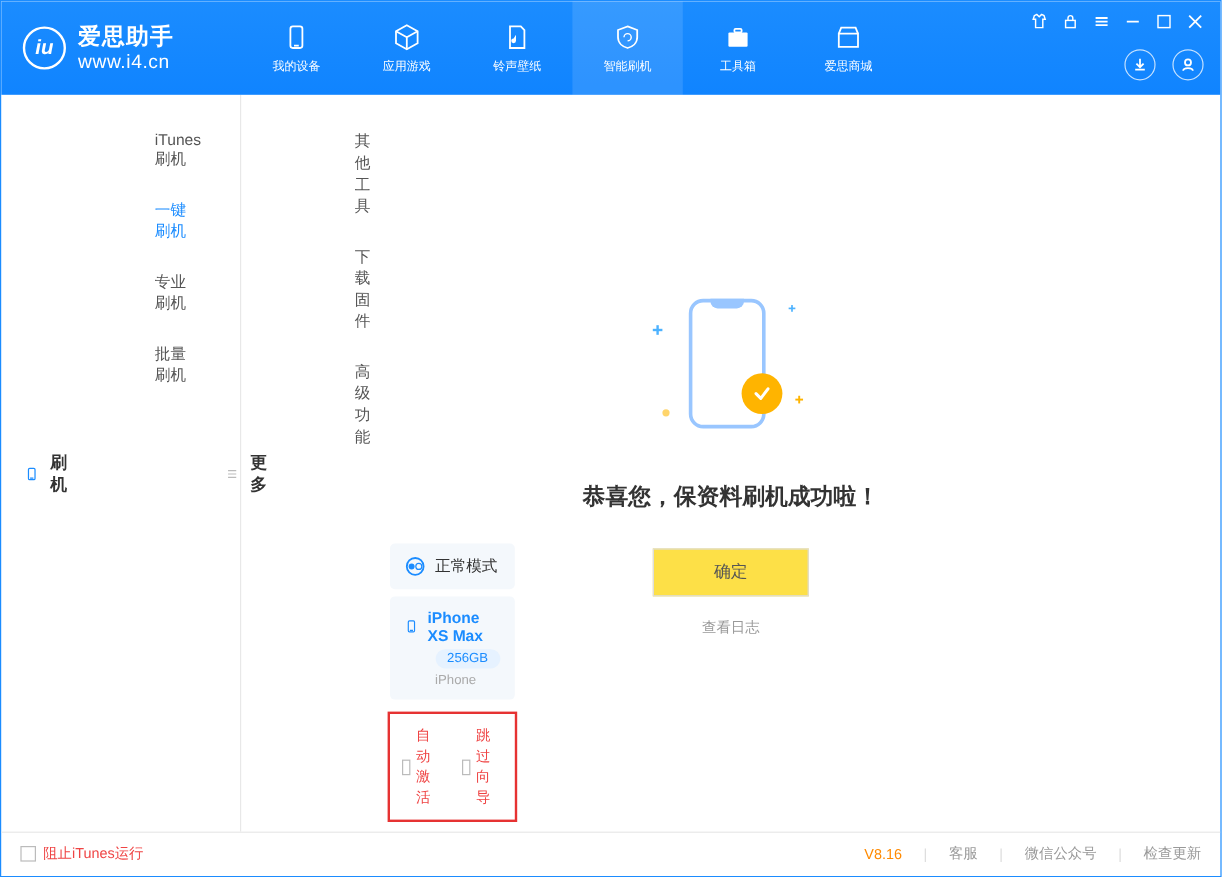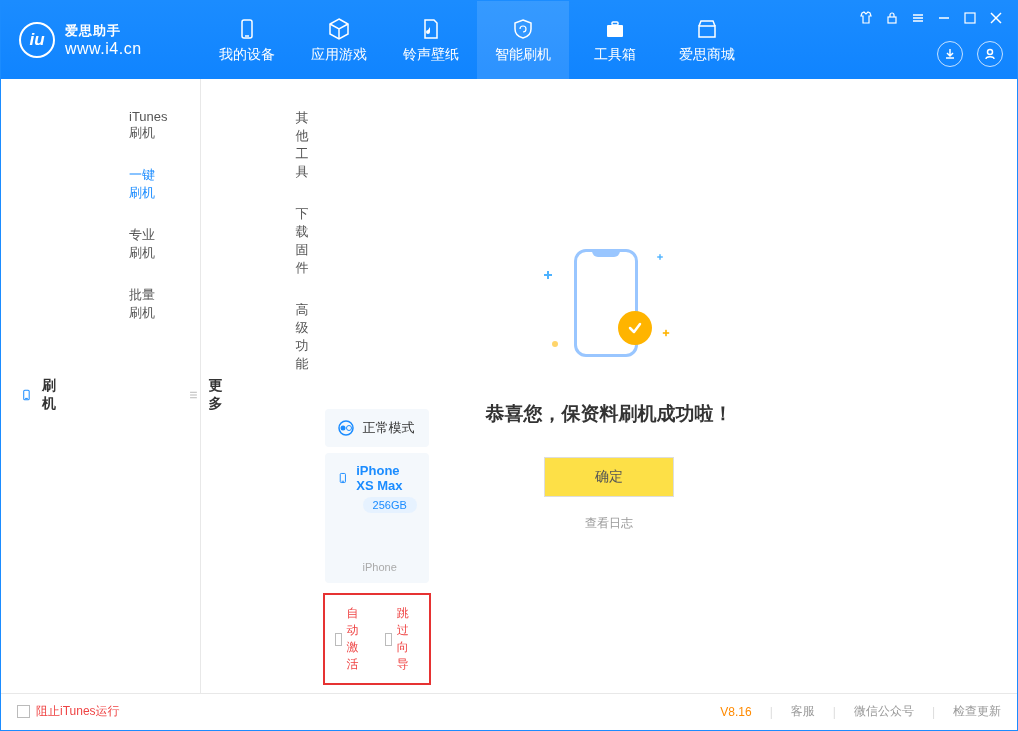--- a/index.html
+++ b/index.html
@@ -1,24 +1,24 @@
 <!DOCTYPE html>
 <html><head>
 <meta charset="utf-8">
 <style>
 * { box-sizing: border-box; margin: 0; padding: 0; }
 body { font-family: "Microsoft YaHei", Arial, sans-serif; background: #fff; width: 1018px; height: 731px; overflow: hidden; border: 1px solid #1b8cff; }
 .header { height: 78px; background: linear-gradient(to bottom, #1b8cff, #1084ff); display: flex; align-items: center; color: #fff; position: relative; }
 .logo-area { display: flex; align-items: center; padding: 0 18px; width: 200px; }
 .logo-circle { width: 36px; height: 36px; border: 2.5px solid #fff; border-radius: 50%; display: flex; align-items: center; justify-content: center; font-size: 17px; font-weight: bold; font-style: italic; }
 .logo-text { margin-left: 10px; }
-.logo-text .brand { font-size: 13px; font-weight: bold; letter-spacing: 1px; }
+.logo-text .brand { font-size: 19px; font-weight: bold; letter-spacing: 1px; }
 .logo-text .url { font-size: 16px; letter-spacing: 0.5px; }
 .tabs { display: flex; height: 100%; }
-.tab { width: 92px; display: flex; flex-direction: column; align-items: center; justify-content: center; gap: 5px; cursor: pointer; font-size: 14px; }
+.tab { width: 92px; display: flex; flex-direction: column; align-items: center; justify-content: center; gap: 5px; cursor: pointer; font-size: 10px; }
 .tab.active { background: rgba(255,255,255,0.12); }
 .tab-icon { width: 24px; height: 24px; display: flex; align-items: center; justify-content: center; }
 .tab-icon svg { width: 24px; height: 24px; }
 .header-right { position: absolute; right: 14px; top: 10px; display: flex; gap: 12px; align-items: center; }
 .header-right .win-btn { width: 14px; height: 14px; display: flex; align-items: center; justify-content: center; cursor: pointer; color: #fff; }
 .header-icons { position: absolute; right: 14px; bottom: 12px; display: flex; gap: 14px; }
 .header-icons .circ { width: 26px; height: 26px; border: 1.5px solid rgba(255,255,255,0.75); border-radius: 50%; display: flex; align-items: center; justify-content: center; cursor: pointer; }
 .body { display: flex; height: 614px; }
 .sidebar { width: 200px; border-right: 1px solid #e8e8e8; display: flex; flex-direction: row; padding-top: 18px; }
 .side-heading { display: flex; align-items: center; gap: 10px; padding: 10px 20px; font-size: 14px; font-weight: bold; color: #333; }
@@ -211,21 +211,21 @@
       </div>
       <div class="panel device">
         <div style="display:flex;align-items:center;gap:8px;">
           <svg width="18" height="18" viewBox="0 0 18 18" fill="none" stroke="#1b8cff" stroke-width="1.5">
               <rect x="5" y="2" width="8" height="14" rx="1.5"></rect>
               <line x1="7" y1="14" x2="11" y2="14"></line>
             </svg>
           <span class="dname">iPhone XS Max</span>
         </div>
         <span class="badge" style="margin-left:26px;">256GB</span>
-        <span class="dtype" style="margin-left:26px;margin-top:44px;">iPhone</span>
+        <span class="dtype" style="margin-left:26px;">iPhone</span>
       </div>
       <div class="checkbox-row">
         <label class="chk">
           <span class="chk-box"></span>
           <span>自动激活</span>
         </label>
         <label class="chk">
           <span class="chk-box"></span>
           <span>跳过向导</span>
         </label>

